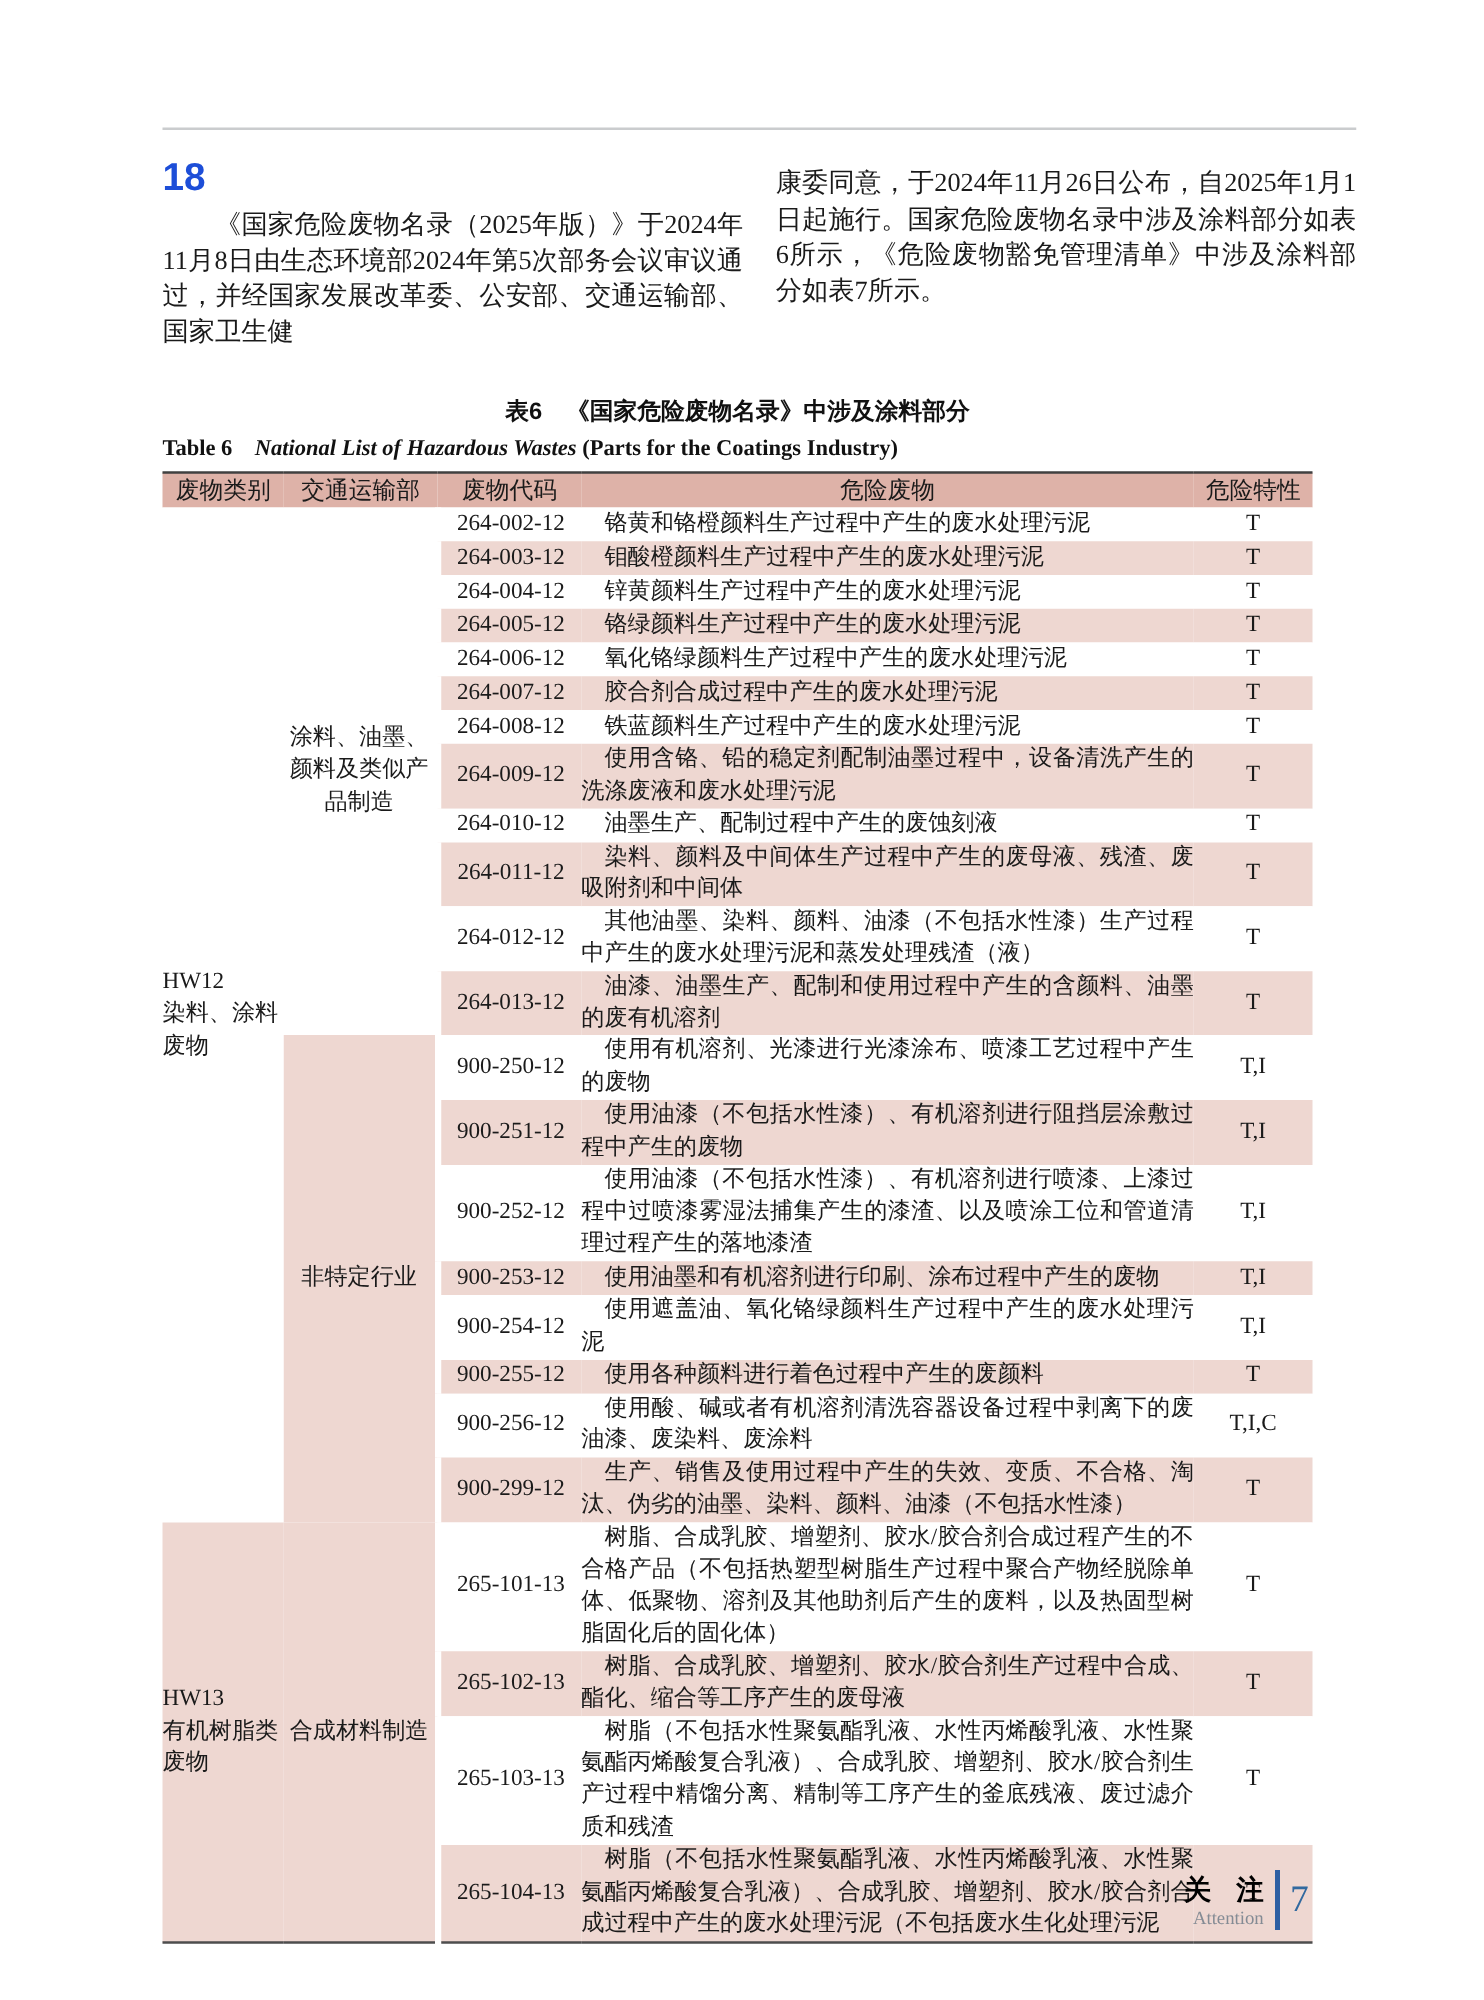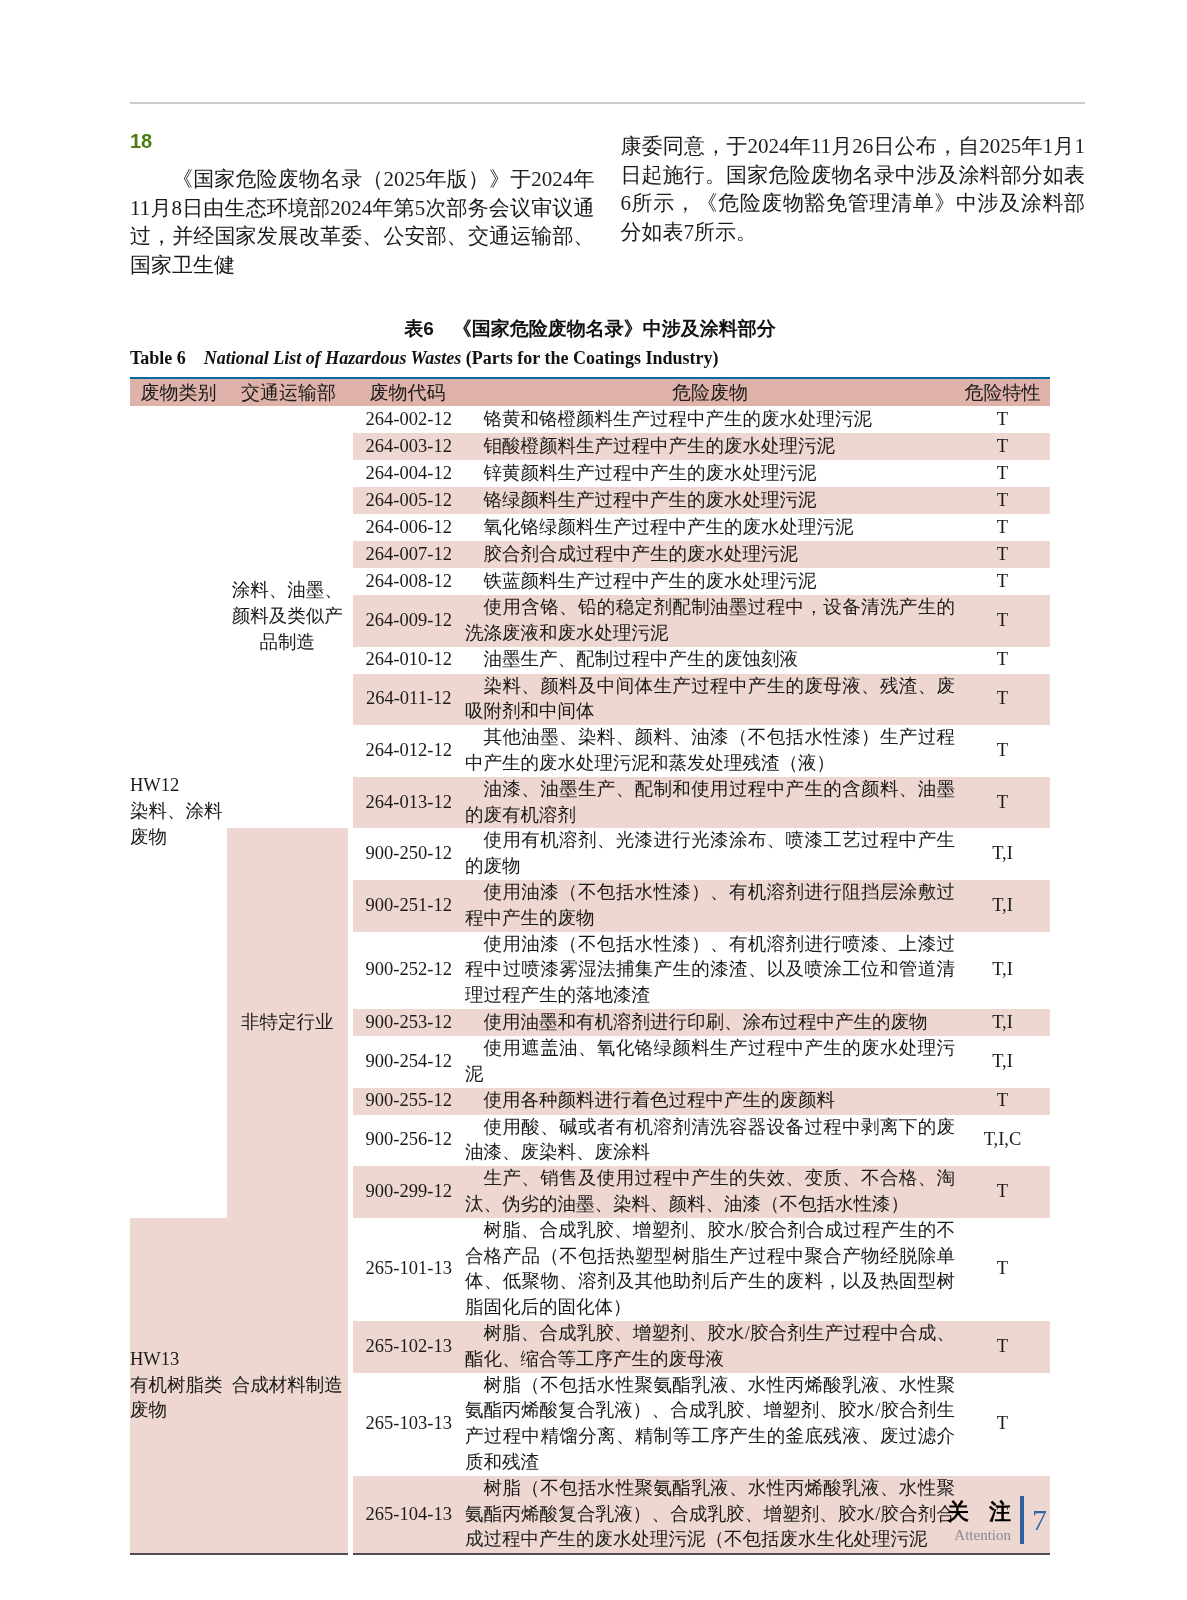--- a/index.html
+++ b/index.html
@@ -26,22 +26,22 @@
 
   
   .article{
     position:absolute;left:130px;top:126px;width:955px;
     display:flex;gap:26px;
   }
   .col{width:465px;}
   .section-heading{
     display:flex;
     font-family:"Liberation Sans","DejaVu Sans",sans-serif;
-    font-weight:bold;color:#4d7c0f;
-    font-size:20px;line-height:31px;
+    font-weight:bold;color:#1d4ed8;
+    font-size:31px;line-height:31px;
   }
   .section-heading .num{flex:0 0 52px;}
   .section-heading .ttl{width:392px;}
   .para{
     font-size:21px;line-height:28.5px;text-align:justify;
     margin-top:8px;
   }
   .para.indent{text-indent:2em;}
   .col-right .para{margin-top:6px;}
 
@@ -55,21 +55,21 @@
   .tbl-caption-en{
     position:absolute;left:130px;top:348px;width:920px;
     font-weight:bold;font-size:18px;color:#111;
   }
   .tbl-caption-en em{font-style:italic;}
 
   
   .tbl-wrap{position:absolute;left:130px;top:377px;width:920px;}
   table.hazard{
     width:920px;border-collapse:collapse;table-layout:fixed;
-    border-top:2px solid #0369a1;border-bottom:2px solid #4d4d4d;
+    border-top:2px solid #404040;border-bottom:2px solid #4d4d4d;
     font-size:18.5px;line-height:25.8px;
   }
   table.hazard th{
     background:#deb2a8;font-weight:normal;font-size:19px;
     height:27px;text-align:center;padding:0;
   }
   table.hazard td{padding:0;vertical-align:middle;}
   td.cat{
     text-align:left;vertical-align:middle;padding-left:10px;padding-right:8px;
     background:#ffffff;

